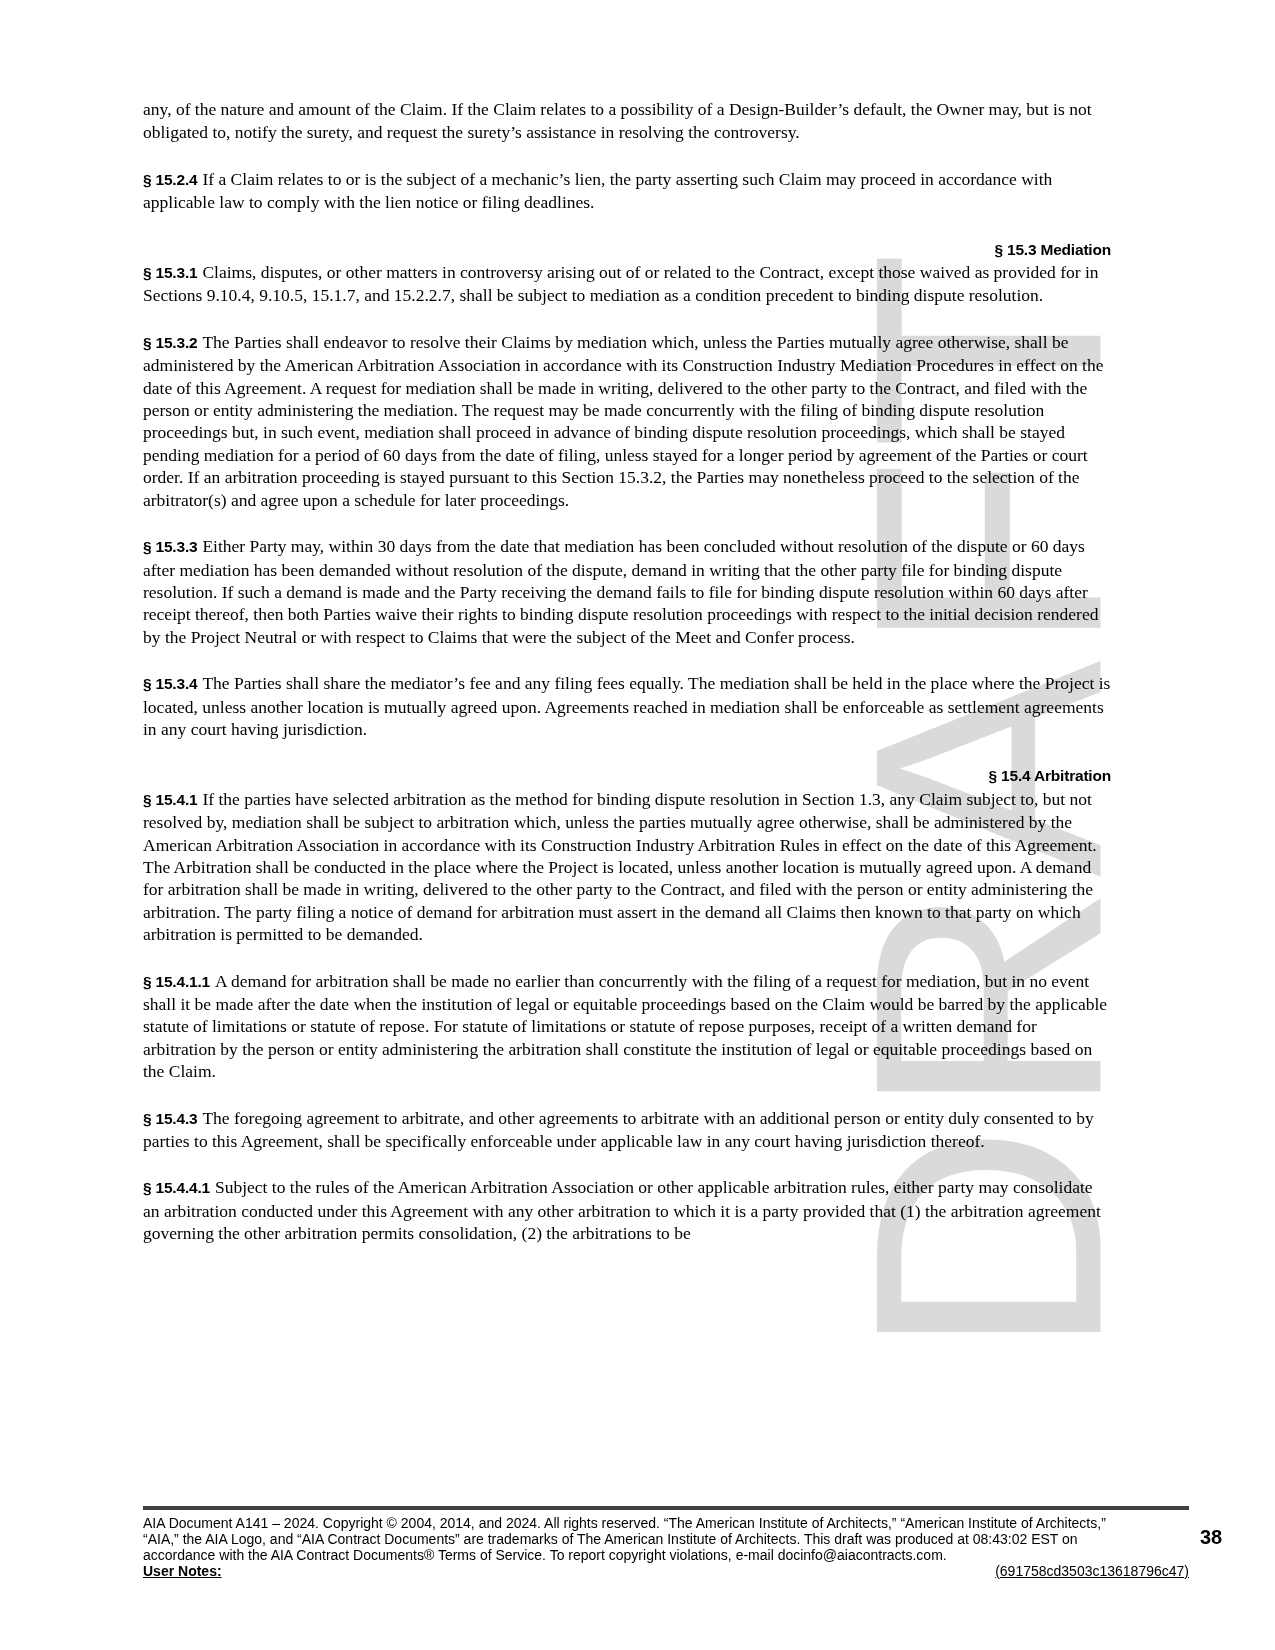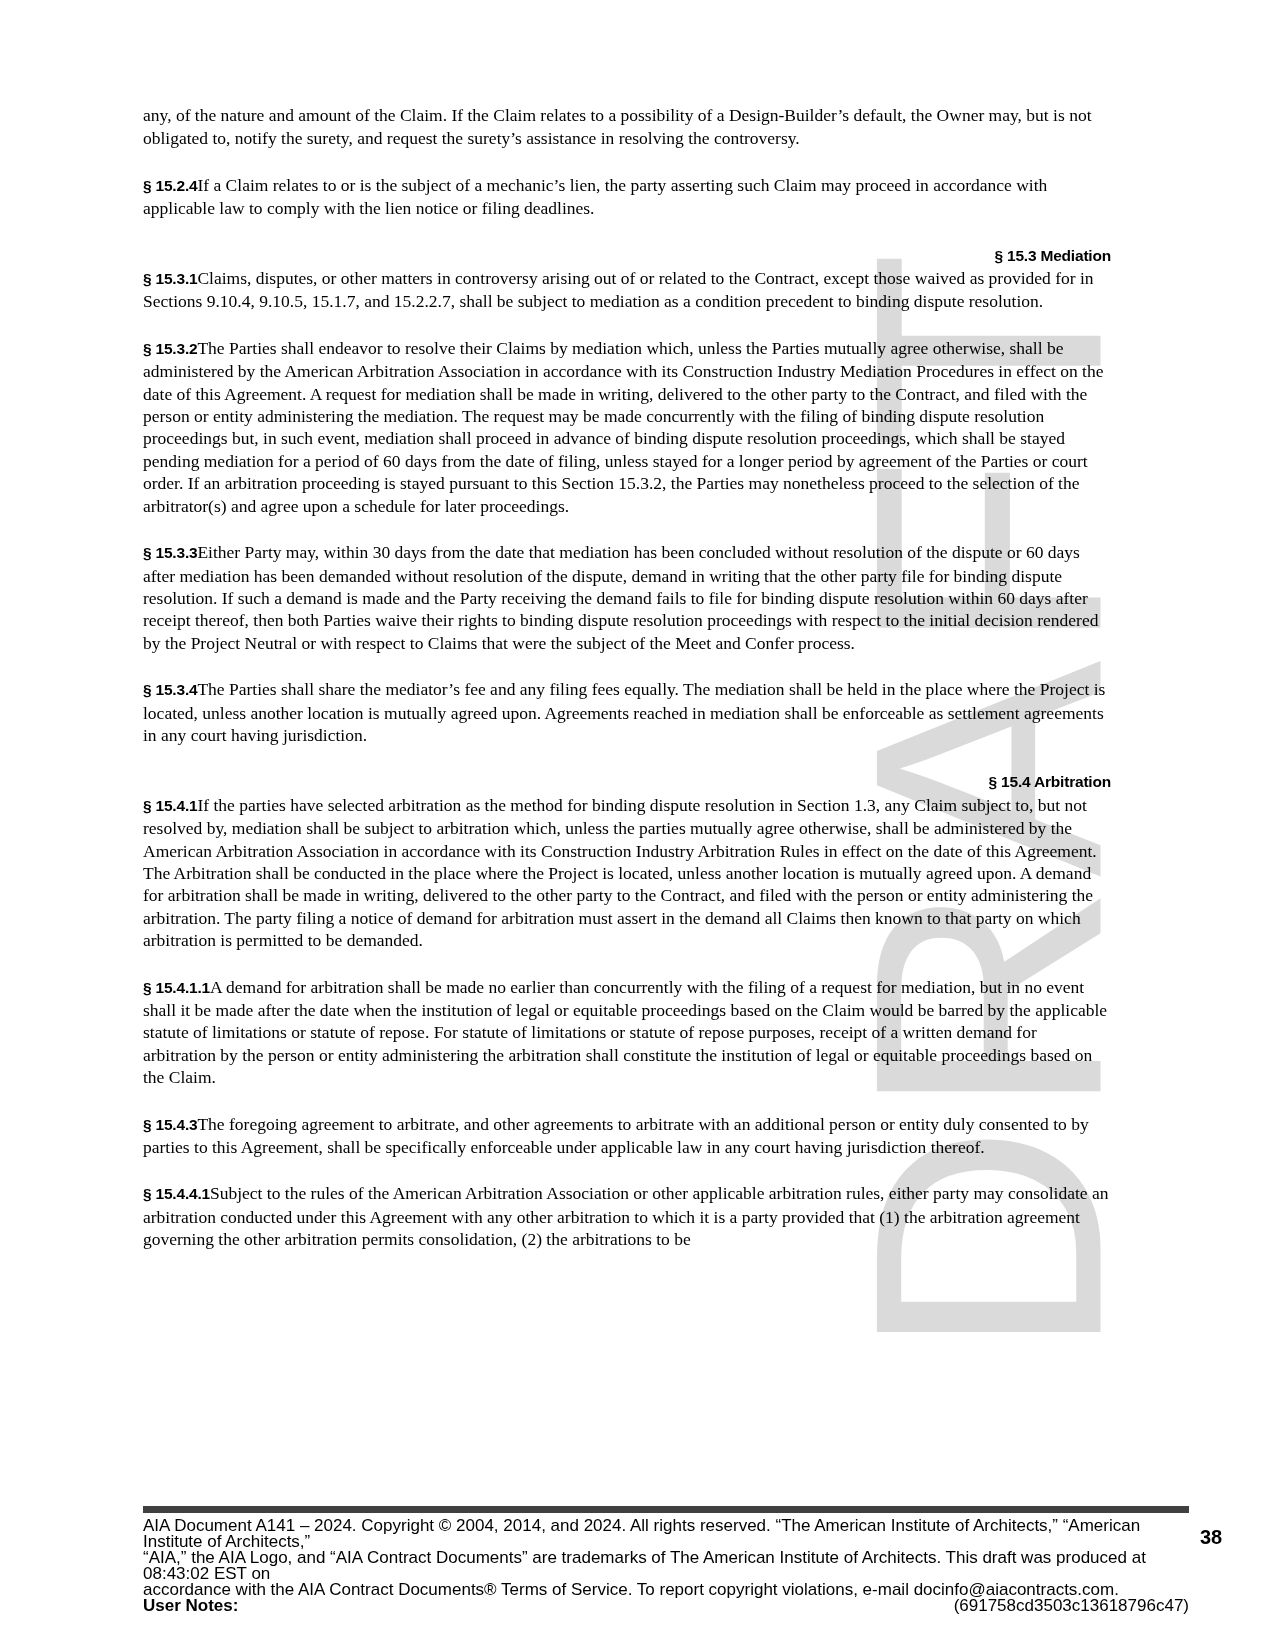--- a/index.html
+++ b/index.html
@@ -19,47 +19,47 @@
     font-size:325px;
     letter-spacing:6px;
     line-height:1;
     color:#dadada;
     white-space:nowrap;
     z-index:0;
     user-select:none;
   }
   .content {
     position:absolute;
-    left:143px; top:104px;
+    left:143px; top:98px;
     width:968px;
     z-index:1;
     font-size:17.5px;
     line-height:22.4px;
   }
   p.block { margin:0 0 24px 0; }
   p.block.heading { margin-bottom:0;text-align:right; }
   .sec, .sec-heading {
     font-family:"Liberation Sans", sans-serif;
     font-weight:bold;
     font-size:15.5px;
     letter-spacing:-0.2px;
   }
-  .sec:not(:empty) { }
+  .sec:not(:empty) { margin-right:5px; }
   .footer {
     position:absolute;
     left:143px; top:1506px;
     width:1046px;
     z-index:1;
-    border-top:7px solid #404040;
+    border-top:4px solid #404040;
     padding-top:5px;
     font-family:"Liberation Sans", sans-serif;
-    font-size:17px;
+    font-size:14px;
     line-height:16px;
   }
-  .notes-row { display:flex; justify-content:space-between; }
+  .notes-row { display:flex; justify-content:space-between;text-decoration:underline; }
   .notes-label { font-weight:bold; }
   .page-num {
     position:absolute;
     left:1200px; top:1526px;
     z-index:1;
     font-family:"Liberation Sans", sans-serif;
     font-weight:bold;
     font-size:20px;
   }
 </style>

